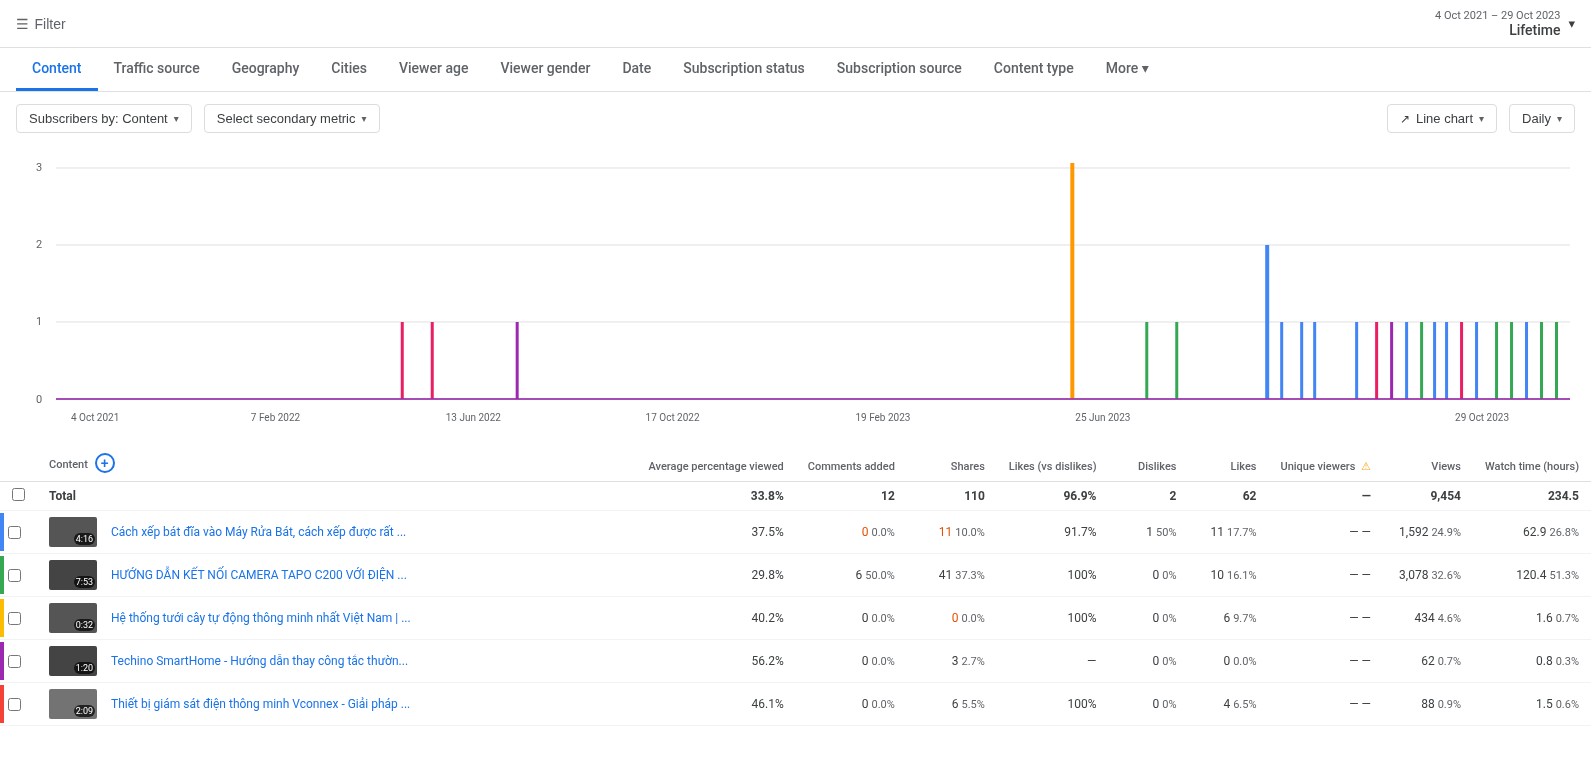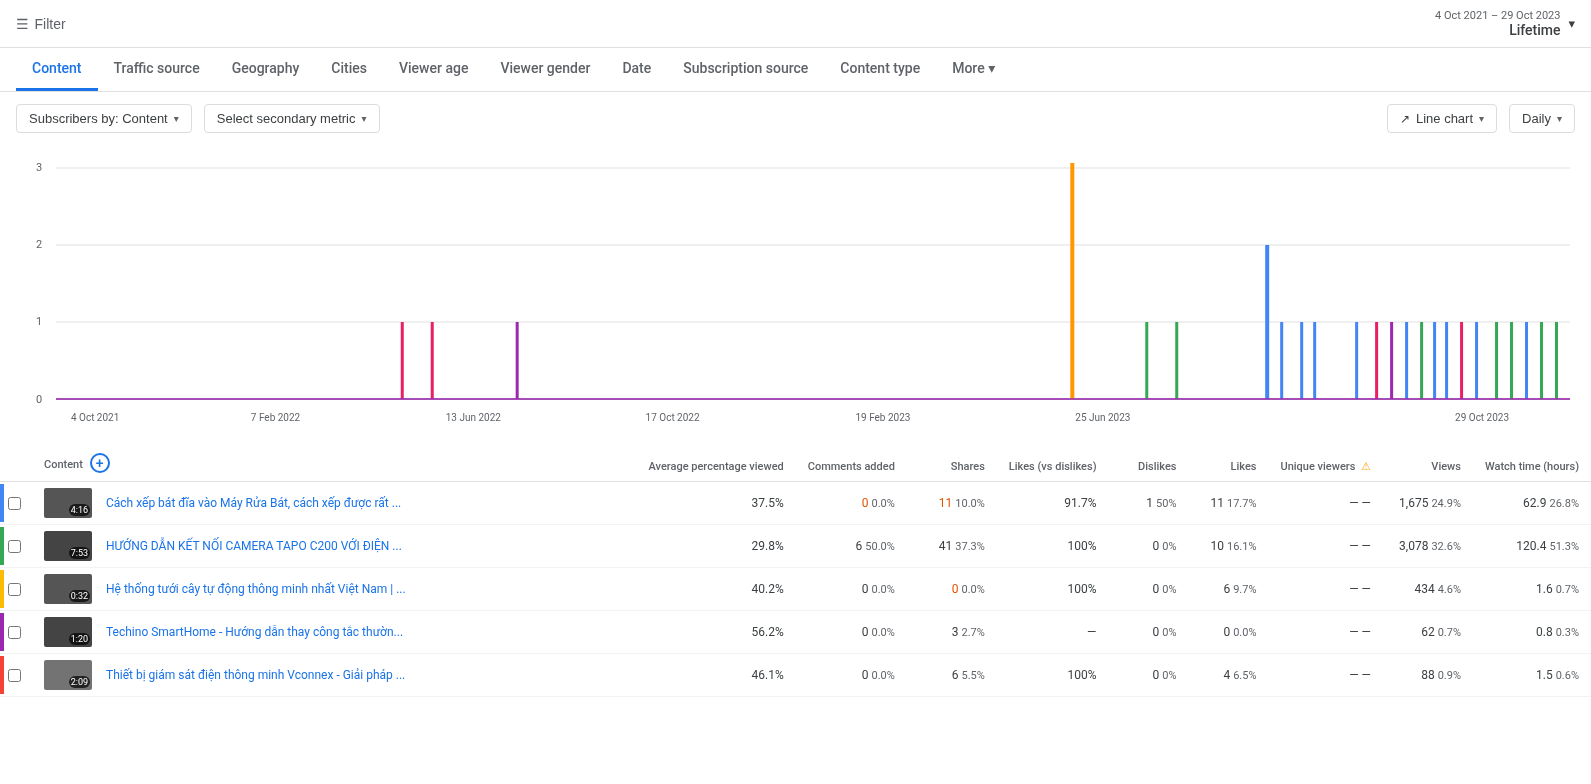--- a/index.html
+++ b/index.html
@@ -181,20 +181,21 @@
 </div>
 
 <div class="tabs">
   <div class="tab active">Content</div>
   <div class="tab">Traffic source</div>
   <div class="tab">Geography</div>
   <div class="tab">Cities</div>
   <div class="tab">Viewer age</div>
   <div class="tab">Viewer gender</div>
   <div class="tab">Date</div>
+  <div class="tab">Subscription status</div>
   <div class="tab">Subscription source</div>
   <div class="tab">Content type</div>
   <div class="tab">
     <span>More</span> ▾
   </div>
 </div>
 
 <div class="toolbar">
   <div class="toolbar-left">
     <button class="dropdown-btn">
@@ -310,20 +311,35 @@
         <th style="width:90px;">
           <span>Views</span>
         </th>
         <th style="width:100px;">
           <span>Watch time (hours)</span>
         </th>
       </tr>
     </thead>
     <tbody>
 
+      <tr class="total-row">
+        <td class="checkbox-cell">
+          <input type="checkbox" style="">
+        </td>
+        <td class="left">Total</td>
+        <td>33.8%</td>
+        <td>12</td>
+        <td>110</td>
+        <td>96.9%</td>
+        <td>2</td>
+        <td>62</td>
+        <td>—</td>
+        <td>9,454</td>
+        <td>234.5</td>
+      </tr>
 
       <tr>
         <td class="checkbox-cell" style="padding:0;">
           <div style="display:flex;align-items:center;height:100%;">
             <div class="color-bar" style="background:#4285f4;height:38px;"></div>
             <input type="checkbox" style="margin-left: 4px;">
           </div>
         </td>
         <td class="left">
           <div class="content-cell">
@@ -349,21 +365,21 @@
         </td>
         <td>
           <span>11</span>
           <span style="color:#5f6368;font-size:11px;">17.7%</span>
         </td>
         <td>
           <span>—</span>
           <span>—</span>
         </td>
         <td>
-          <span>1,675</span>
+          <span>1,592</span>
           <span style="color:#5f6368;font-size:11px;">24.9%</span>
         </td>
         <td>
           <span>62.9</span>
           <span style="color:#5f6368;font-size:11px;">26.8%</span>
         </td>
       </tr>
 
       <tr>
         <td class="checkbox-cell" style="padding:0;">

